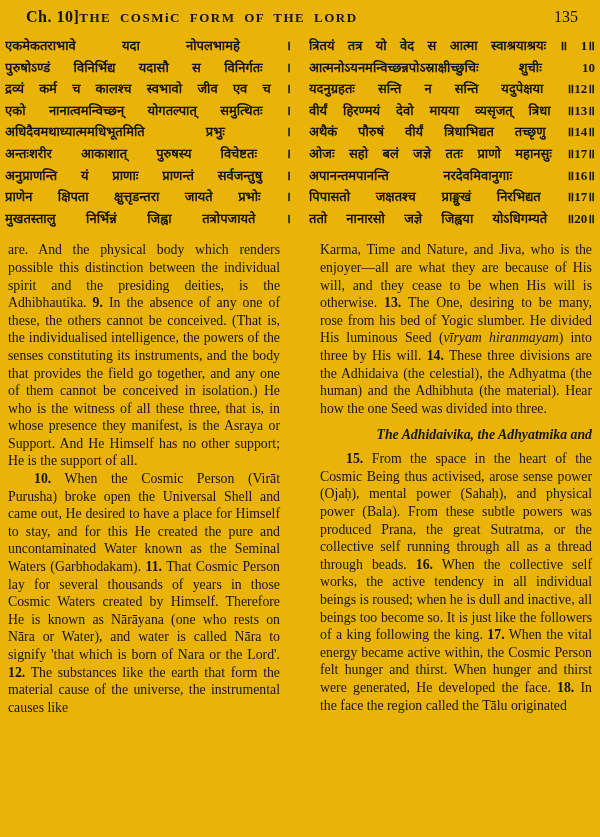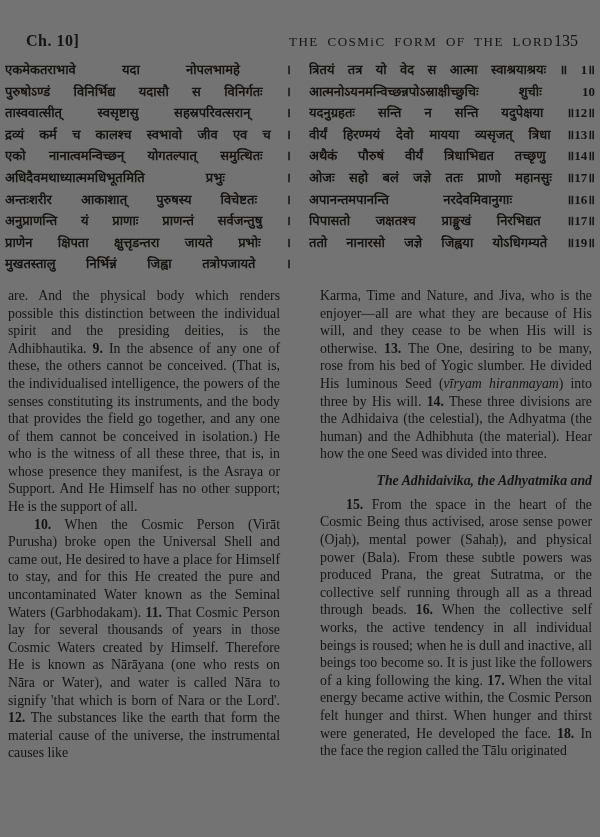--- a/index.html
+++ b/index.html
@@ -1,41 +1,41 @@
 <!DOCTYPE html>
 <html><head>
 <meta charset="utf-8">
 <style>
   html,body { margin:0; padding:0; }
   body { background:#e9e9e7; }
   .page {
     width:600px; height:837px;
     margin:0 auto;
-    background:#737373;
+    background:#eab308;
     color:#161412;
     font-family:"Liberation Serif", serif;
     overflow:hidden;
     box-sizing:border-box;
     position:relative;
   }
   
   .header {
     display:flex; align-items:baseline;
     padding:8px 22px 0 26px;
   }
   .chapter {
     font-weight:bold; font-size:16px; letter-spacing:0.5px;
     white-space:nowrap;
   }
   .run-title {
-    flex:1; text-align:right;
+    flex:1; text-align:left;
     font-size:13px; letter-spacing:1.5px; word-spacing:4px;
-    font-weight:400;
+    font-weight:700;
   }
-  .page-num { font-size:16px; white-space:nowrap;margin-top:24px; }
+  .page-num { font-size:16px; white-space:nowrap; }
 
   
   .verses {
     display:flex; gap:18px;
     padding:9px 5px 0 5px;
   }
   .verse-col { flex:1; min-width:0; }
   .verse-line {
     font-size:13px; line-height:21.6px;
     text-align:justify; text-align-last:justify;
@@ -66,39 +66,38 @@
   <div class="header">
     <span class="chapter">Ch. 10]</span>
     <span class="run-title">THE COSMiC FORM OF THE LORD</span>
     <span class="page-num">135</span>
   </div>
 
   <div class="verses">
     <div class="verse-col">
         <div class="verse-line">एकमेकतराभावे यदा नोपलभामहे ।</div>
         <div class="verse-line">पुरुषोऽण्डं विनिर्भिद्य यदासौ स विनिर्गतः ।</div>
-        <div class="verse-line">तास्ववात्सीत् स्वसृष्टासु सहस्रपरिवत्सरान् ।</div>
         <div class="verse-line">द्रव्यं कर्म च कालश्च स्वभावो जीव एव च ।</div>
         <div class="verse-line">एको नानात्वमन्विच्छन् योगतल्पात् समुत्थितः ।</div>
         <div class="verse-line">अधिदैवमथाध्यात्ममधिभूतमिति प्रभुः ।</div>
         <div class="verse-line">अन्तःशरीर आकाशात् पुरुषस्य विचेष्टतः ।</div>
         <div class="verse-line">अनुप्राणन्ति यं प्राणाः प्राणन्तं सर्वजन्तुषु ।</div>
         <div class="verse-line">प्राणेन क्षिपता क्षुत्तृडन्तरा जायते प्रभोः ।</div>
         <div class="verse-line">मुखतस्तालु निर्भिन्नं जिह्वा तत्रोपजायते ।</div>
       </div>
     <div class="verse-col">
         <div class="verse-line">त्रितयं तत्र यो वेद स आत्मा स्वाश्रयाश्रयः ॥ 1॥</div>
         <div class="verse-line">आत्मनोऽयनमन्विच्छन्नपोऽस्राक्षीच्छुचिः शुचीः 10</div>
         <div class="verse-line">यदनुग्रहतः सन्ति न सन्ति यदुपेक्षया ॥12॥</div>
         <div class="verse-line">वीर्यं हिरण्मयं देवो मायया व्यसृजत् त्रिधा ॥13॥</div>
         <div class="verse-line">अथैकं पौरुषं वीर्यं त्रिधाभिद्यत तच्छृणु ॥14॥</div>
         <div class="verse-line">ओजः सहो बलं जज्ञे ततः प्राणो महानसुः ॥17॥</div>
         <div class="verse-line">अपानन्तमपानन्ति नरदेवमिवानुगाः ॥16॥</div>
         <div class="verse-line">पिपासतो जक्षतश्च प्राङ्मुखं निरभिद्यत ॥17॥</div>
-        <div class="verse-line">ततो नानारसो जज्ञे जिह्वया योऽधिगम्यते ॥19॥</div>
+        <div class="verse-line">ततो नानारसो जज्ञे जिह्वया योऽधिगम्यते ॥20॥</div>
       </div>
   </div>
 
   <div class="body-text">
     <div class="col">
         <p class="para"><span>are. And the physical body which renders possible this distinction between the individual spirit and the presiding deities, is the Adhibhautika. </span><span class="bold">9.</span><span> In the absence of any one of these, the others cannot be conceived. (That is, the individualised intelligence, the powers of the senses constituting its instruments, and the body that provides the field go together, and any one of them cannot be conceived in isolation.) He who is the witness of all these three, that is, in whose presence they manifest, is the Asraya or Support. And He Himself has no other support; He is the support of all.</span></p>
         <p class="para indent"><span class="bold">10.</span><span> When the Cosmic Person (Virāt Purusha) broke open the Universal Shell and came out, He desired to have a place for Himself to stay, and for this He created the pure and uncontaminated Water known as the Seminal Waters (Garbhodakam). </span><span class="bold">11.</span><span> That Cosmic Person lay for several thousands of years in those Cosmic Waters created by Himself. Therefore He is known as Nārāyana (one who rests on Nāra or Water), and water is called Nāra to signify 'that which is born of Nara or the Lord'. </span><span class="bold">12.</span><span> The substances like the earth that form the material cause of the universe, the instrumental causes like</span></p>
       </div>
     <div class="col">
         <p class="para"><span>Karma, Time and Nature, and Jiva, who is the enjoyer—all are what they are because of His will, and they cease to be when His will is otherwise. </span><span class="bold">13.</span><span> The One, desiring to be many, rose from his bed of Yogic slumber. He divided His luminous Seed (</span><span class="ital">vīryam hiranmayam</span><span>) into three by His will. </span><span class="bold">14.</span><span> These three divisions are the Adhidaiva (the celestial), the Adhyatma (the human) and the Adhibhuta (the material). Hear how the one Seed was divided into three.</span></p>

